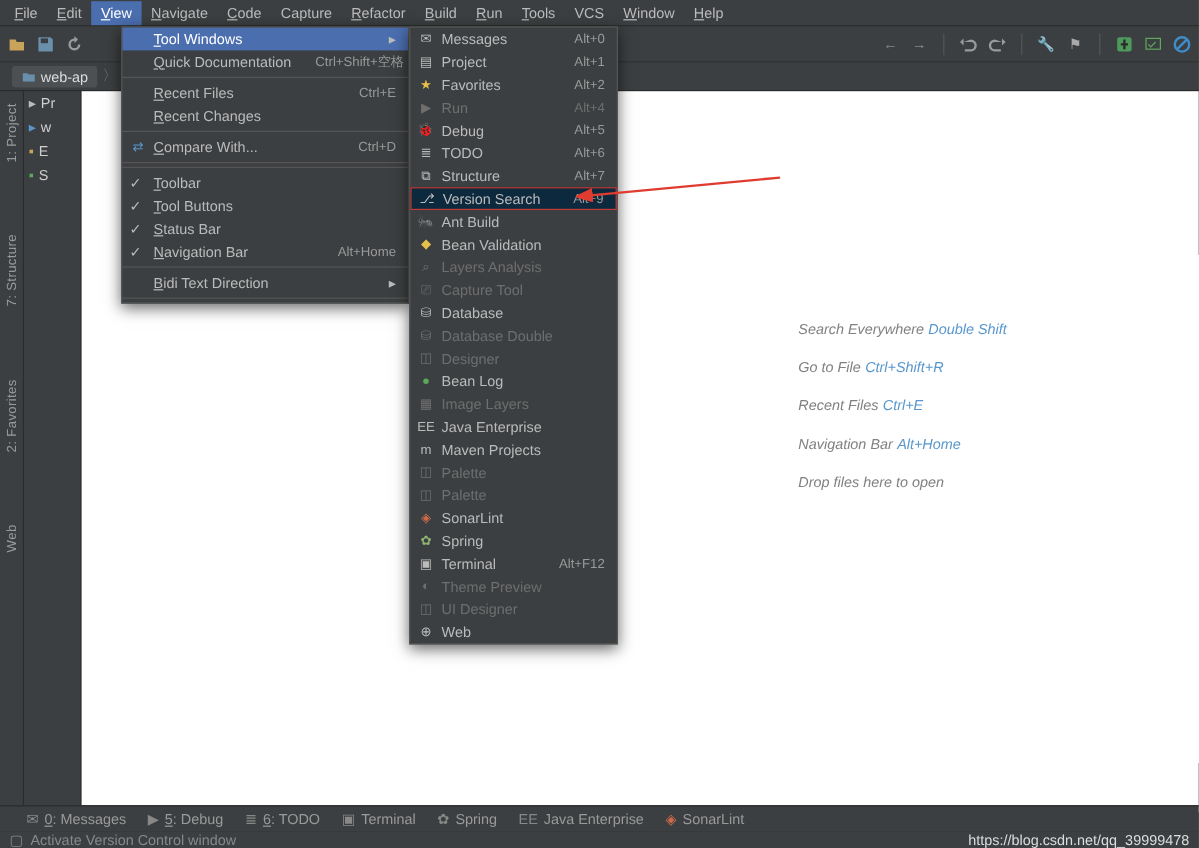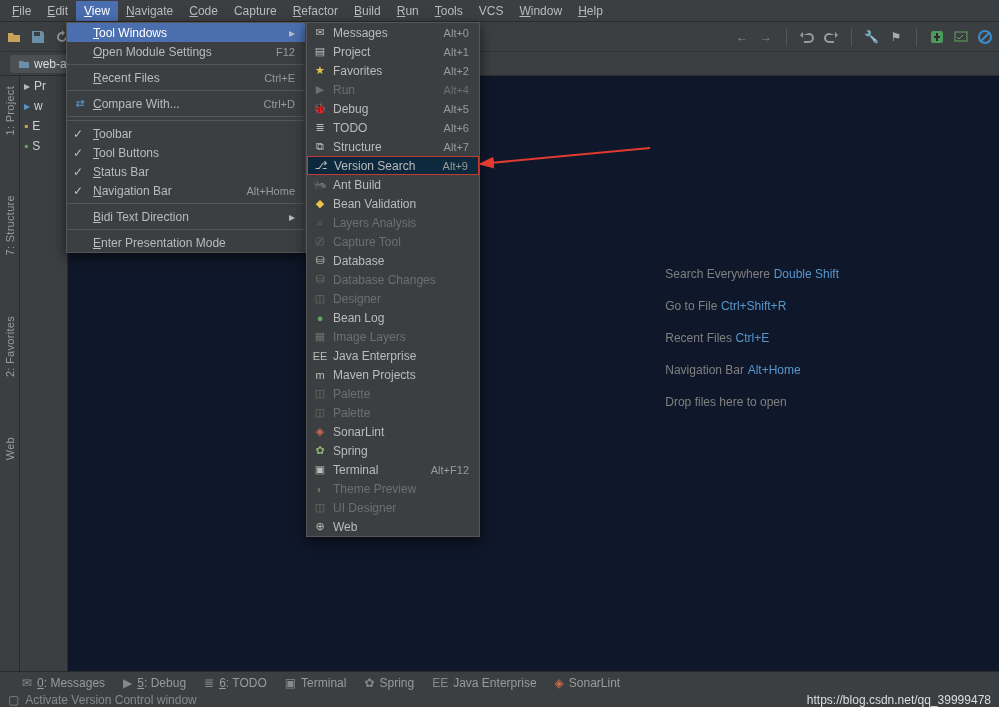--- a/index.html
+++ b/index.html
@@ -24,37 +24,37 @@
 
 
 .leftstrip { position:absolute; left:0; top:76px; bottom:30px; width:20px; background:#3c3f41; display:flex; flex-direction:column; align-items:center; gap:60px; padding-top:10px; border-right:1px solid #2b2b2b;}
 .leftstrip .vlabel { writing-mode:vertical-rl; transform:rotate(180deg); color:#9a9a9a; font-size:11px; letter-spacing:.3px; display:flex; align-items:center; gap:4px;}
 
 
 .projpanel { position:absolute; left:20px; top:76px; width:48px; bottom:30px; background:#3c3f41; border-right:1px solid #2b2b2b; }
 .projpanel .row { height:20px; display:flex; align-items:center; padding-left:4px; gap:4px; color:#cfcfcf; }
 
 
-.menu { position:absolute; background:#3c3f41; border:1px solid #555; box-shadow:0 4px 12px rgba(0,0,0,.6); }
+.menu { position:absolute; background:#3c3f41; border:1px solid #555; box-shadow:0 4px 12px rgba(0,0,0,.6);margin-left:35px; }
 .menu .mi { height:19px; display:flex; align-items:center; padding:0 10px 0 26px; position:relative; color:#bbbbbb; white-space:nowrap;}
 .menu .mi .sc { margin-left:auto; padding-left:20px; color:#999; font-size:11px;}
 .menu .mi.highlight { background:#4b6eaf; color:#fff; }
 .menu .mi.sel { background:#0d293e; border:1px solid #c23a32; box-sizing:border-box; padding-top:0;}
 .menu .mi.dis { color:#6e6e6e; }
 .menu .mi.dis .sc { color:#6e6e6e; }
 .menu .sep { height:1px; background:#555; margin:3px 0;}
 .menu .mi .check { position:absolute; left:6px; color:#bbb; }
 .menu .mi .arrow { margin-left:auto; color:#bbb; padding-left:20px;}
 .menu .mi .icn { position:absolute; left:6px; width:14px; height:14px; display:flex; align-items:center; justify-content:center; font-size:11px;}
 
 .viewmenu { left:66px; top:22px; width:240px; }
 .submenu { left:306px; top:22px; width:174px; }
 
 
-.editor { position:absolute; left:68px; right:0; top:76px; bottom:30px; background:#0f172a; }
+.editor { position:absolute; left:68px; right:0; top:76px; bottom:30px; background:#ffffff;font-style:italic; }
 .editor .tips { position:absolute; right:160px; top:190px; display:flex; flex-direction:column; gap:17px; }
 .editor .tips .line { color:#808080; font-size:13px; }
 .editor .tips .line .key { color:#5896cc; }
 
 
 .arrow-annot { position:absolute; left:480px; top:145px; pointer-events:none;}
 
 
 .bottombar { position:absolute; left:0; right:0; bottom:14px; height:22px; background:#3c3f41; display:flex; align-items:center; gap:18px; padding-left:22px; border-top:1px solid #2b2b2b;}
 .bottombar .bitem { color:#9a9a9a; display:flex; align-items:center; gap:5px; font-size:11px;}
@@ -185,27 +185,30 @@
       <div class="line"><span>Drop files here to open</span></div>
     </div>
 </div>
 
 <div class="menu viewmenu" id="viewmenu">
     <div class="mi highlight">
       <span><u>T</u>ool Windows</span>
       <span class="arrow">▸</span>
     </div>
     <div class="mi">
-      <span><u>O</u>pen Module Settings</span>
-      <span class="sc">F12</span>
+      <span><u>Q</u>uick Documentation</span>
+      <span class="sc">Ctrl+Shift+空格</span>
     </div>
     <div class="sep"></div>
     <div class="mi">
       <span><u>R</u>ecent Files</span>
       <span class="sc">Ctrl+E</span>
+    </div>
+    <div class="mi">
+      <span><u>R</u>ecent Changes</span>
     </div>
     <div class="sep"></div>
     <div class="mi">
       <span class="icn" style="color:#5896cc">⇄</span>
       <span><u>C</u>ompare With...</span>
       <span class="sc">Ctrl+D</span>
     </div>
     <div class="sep"></div>
     <div class="sep"></div>
     <div class="mi">
@@ -224,23 +227,20 @@
       <span class="check">✓</span>
       <span><u>N</u>avigation Bar</span>
       <span class="sc">Alt+Home</span>
     </div>
     <div class="sep"></div>
     <div class="mi">
       <span><u>B</u>idi Text Direction</span>
       <span class="arrow">▸</span>
     </div>
     <div class="sep"></div>
-    <div class="mi">
-      <span><u>E</u>nter Presentation Mode</span>
-    </div>
   </div>
 
 <div class="menu submenu" id="submenu">
     <div class="mi">
       <span class="icn" style="color:#bbb">✉</span>
       <span>Messages</span>
       <span class="sc">Alt+0</span>
     </div>
     <div class="mi">
       <span class="icn" style="color:#bbb">▤</span>
@@ -292,21 +292,21 @@
     <div class="mi dis">
       <span class="icn" style="color:#6e6e6e">⎚</span>
       <span>Capture Tool</span>
     </div>
     <div class="mi">
       <span class="icn" style="color:#bbb">⛁</span>
       <span>Database</span>
     </div>
     <div class="mi dis">
       <span class="icn" style="color:#6e6e6e">⛁</span>
-      <span>Database Changes</span>
+      <span>Database Double</span>
     </div>
     <div class="mi dis">
       <span class="icn" style="color:#6e6e6e">◫</span>
       <span>Designer</span>
     </div>
     <div class="mi">
       <span class="icn" style="color:#5da85d">●</span>
       <span>Bean Log</span>
     </div>
     <div class="mi dis">

